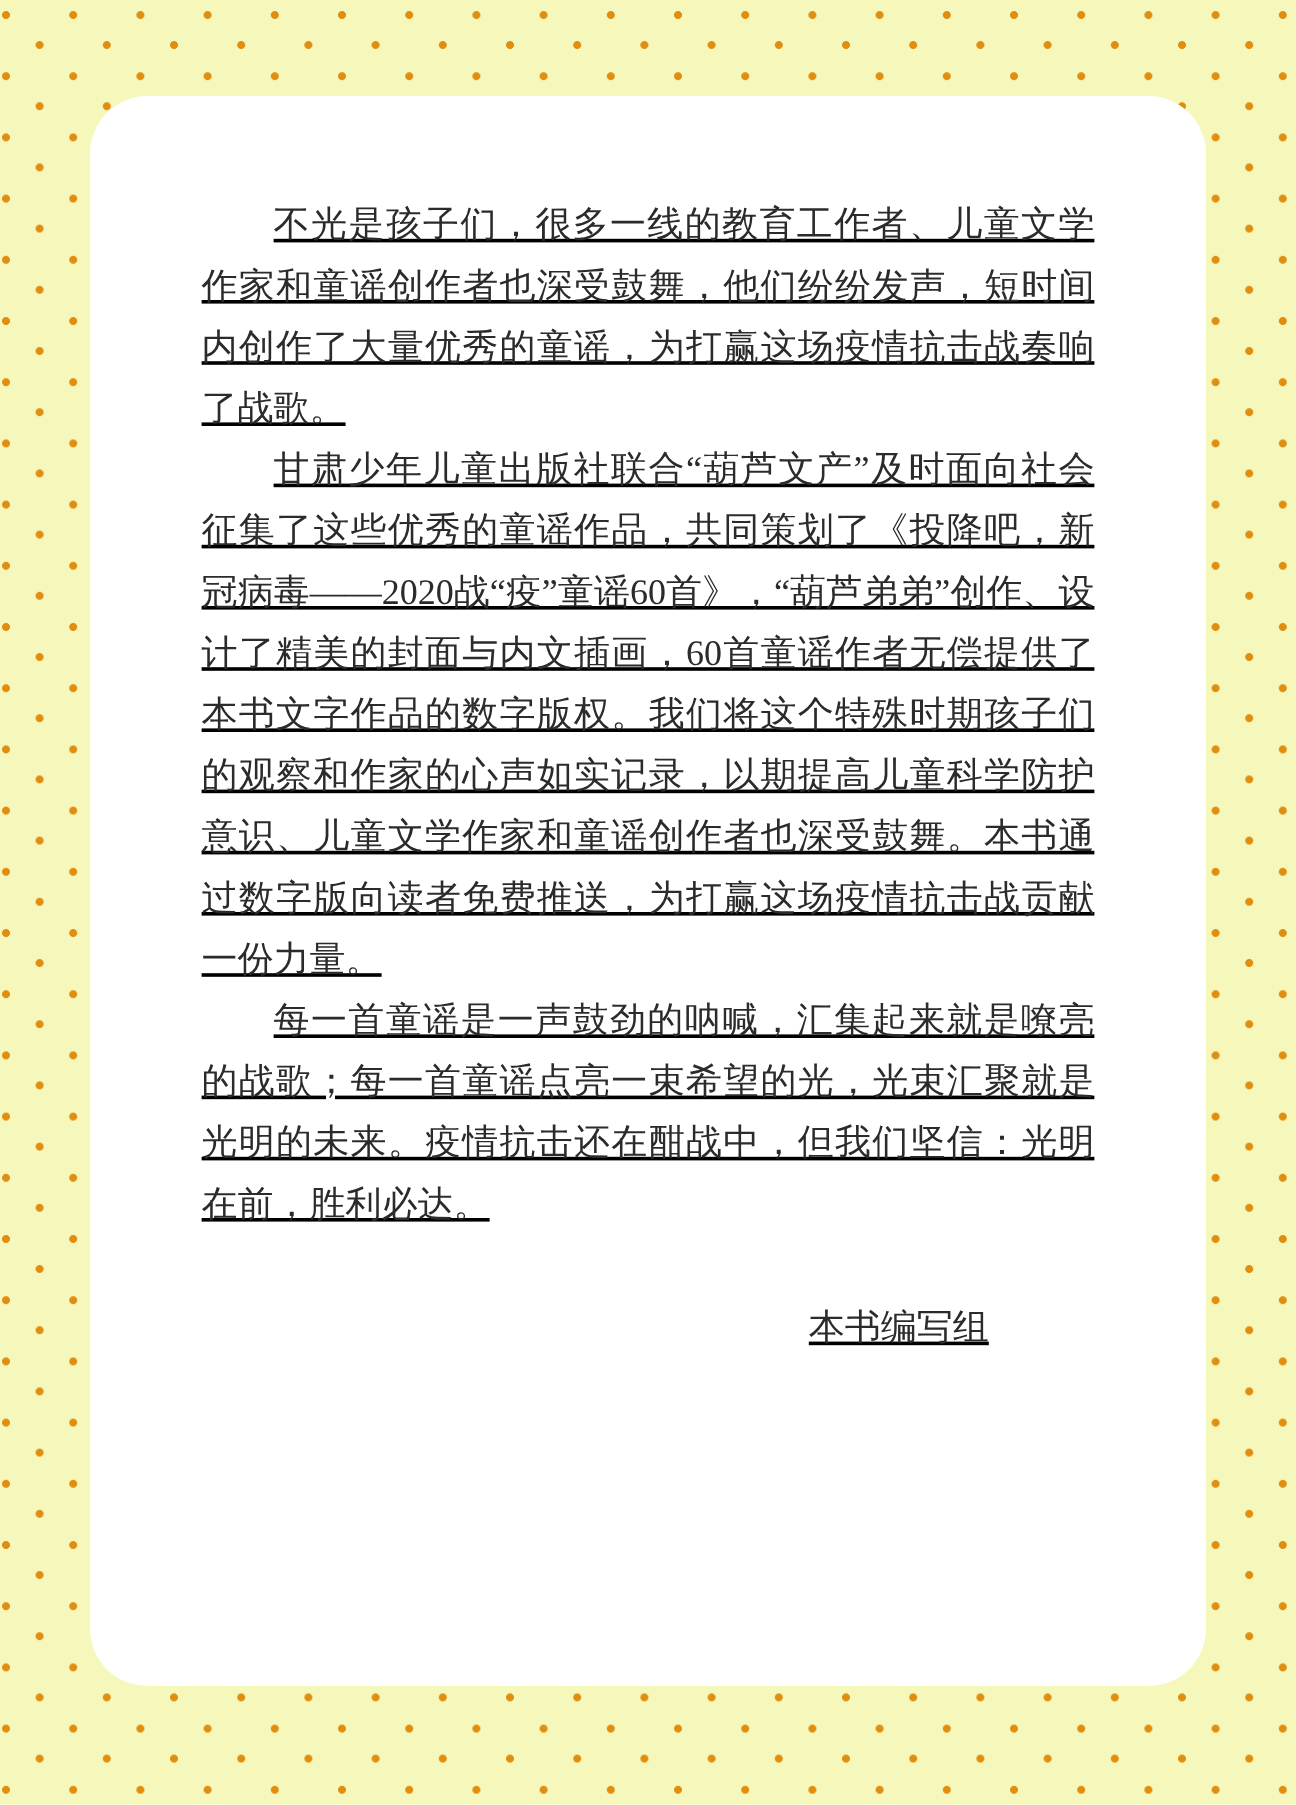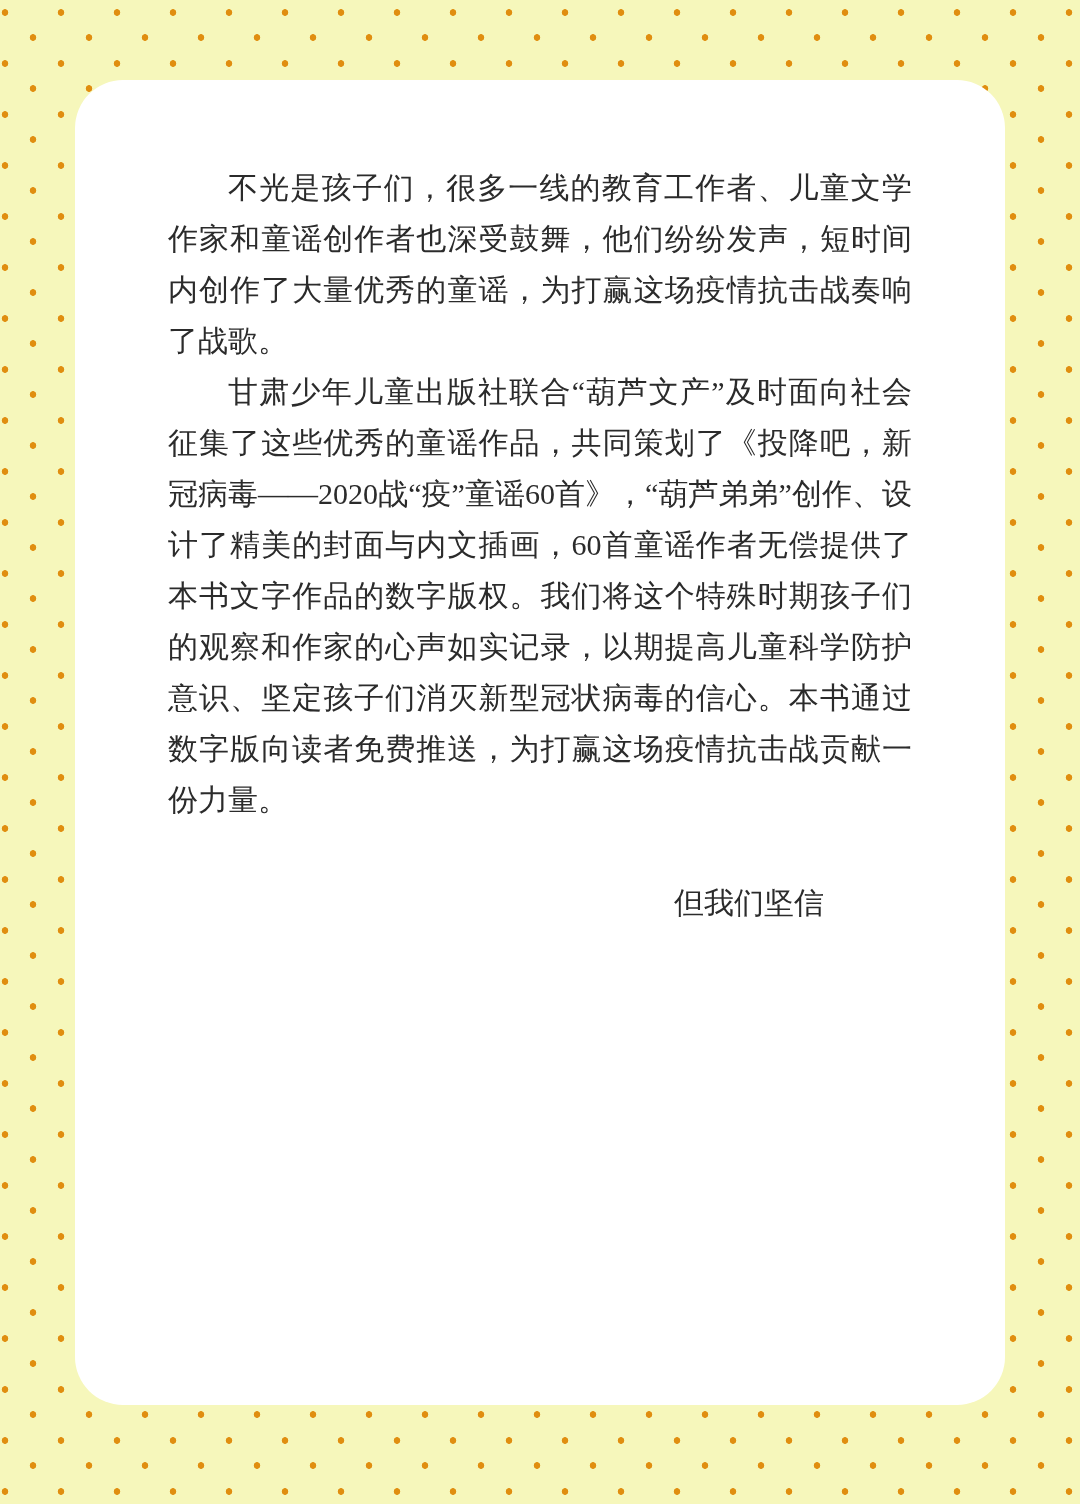--- a/index.html
+++ b/index.html
@@ -23,20 +23,21 @@
   .card {
     position: absolute;
     left: 75px;
     top: 80px;
     width: 930px;
     height: 1325px;
     box-sizing: border-box;
     background: var(--card-color, #FFFFFF);
     border-radius: 48px;
     padding: 82px 93px 0 93px;
+    text-decoration: underline;
   }
   .card p {
     margin: 0;
     font-size: 30px;
     line-height: 51px;
     color: var(--text-color, #2B2B2B);
     text-align: justify;
     text-justify: inter-ideograph;
     text-indent: 2em;
   }
@@ -48,16 +49,17 @@
     text-align: right;
     padding-right: 88px;
   }
 </style>
 </head>
 <body>
 
 <div id="page">
   <div class="card">
     <p>不光是孩子们，很多一线的教育工作者、儿童文学作家和童谣创作者也深受鼓舞，他们纷纷发声，短时间内创作了大量优秀的童谣，为打赢这场疫情抗击战奏响了战歌。</p>
-    <p>甘肃少年儿童出版社联合“葫芦文产”及时面向社会征集了这些优秀的童谣作品，共同策划了《投降吧，新冠病毒——2020战“疫”童谣60首》，“葫芦弟弟”创作、设计了精美的封面与内文插画，60首童谣作者无偿提供了本书文字作品的数字版权。我们将这个特殊时期孩子们的观察和作家的心声如实记录，以期提高儿童科学防护意识、坚定孩子们消灭新型冠状病毒的信心。本书通过数字版向读者免费推送，为打赢这场疫情抗击战贡献一份力量。</p>
-    <div class="signature">但我们坚信</div>
+    <p>甘肃少年儿童出版社联合“葫芦文产”及时面向社会征集了这些优秀的童谣作品，共同策划了《投降吧，新冠病毒——2020战“疫”童谣60首》，“葫芦弟弟”创作、设计了精美的封面与内文插画，60首童谣作者无偿提供了本书文字作品的数字版权。我们将这个特殊时期孩子们的观察和作家的心声如实记录，以期提高儿童科学防护意识、儿童文学作家和童谣创作者也深受鼓舞。本书通过数字版向读者免费推送，为打赢这场疫情抗击战贡献一份力量。</p>
+    <p>每一首童谣是一声鼓劲的呐喊，汇集起来就是嘹亮的战歌；每一首童谣点亮一束希望的光，光束汇聚就是光明的未来。疫情抗击还在酣战中，但我们坚信：光明在前，胜利必达。</p>
+    <div class="signature">本书编写组</div>
   </div>
 </div>
 
 </body></html>

